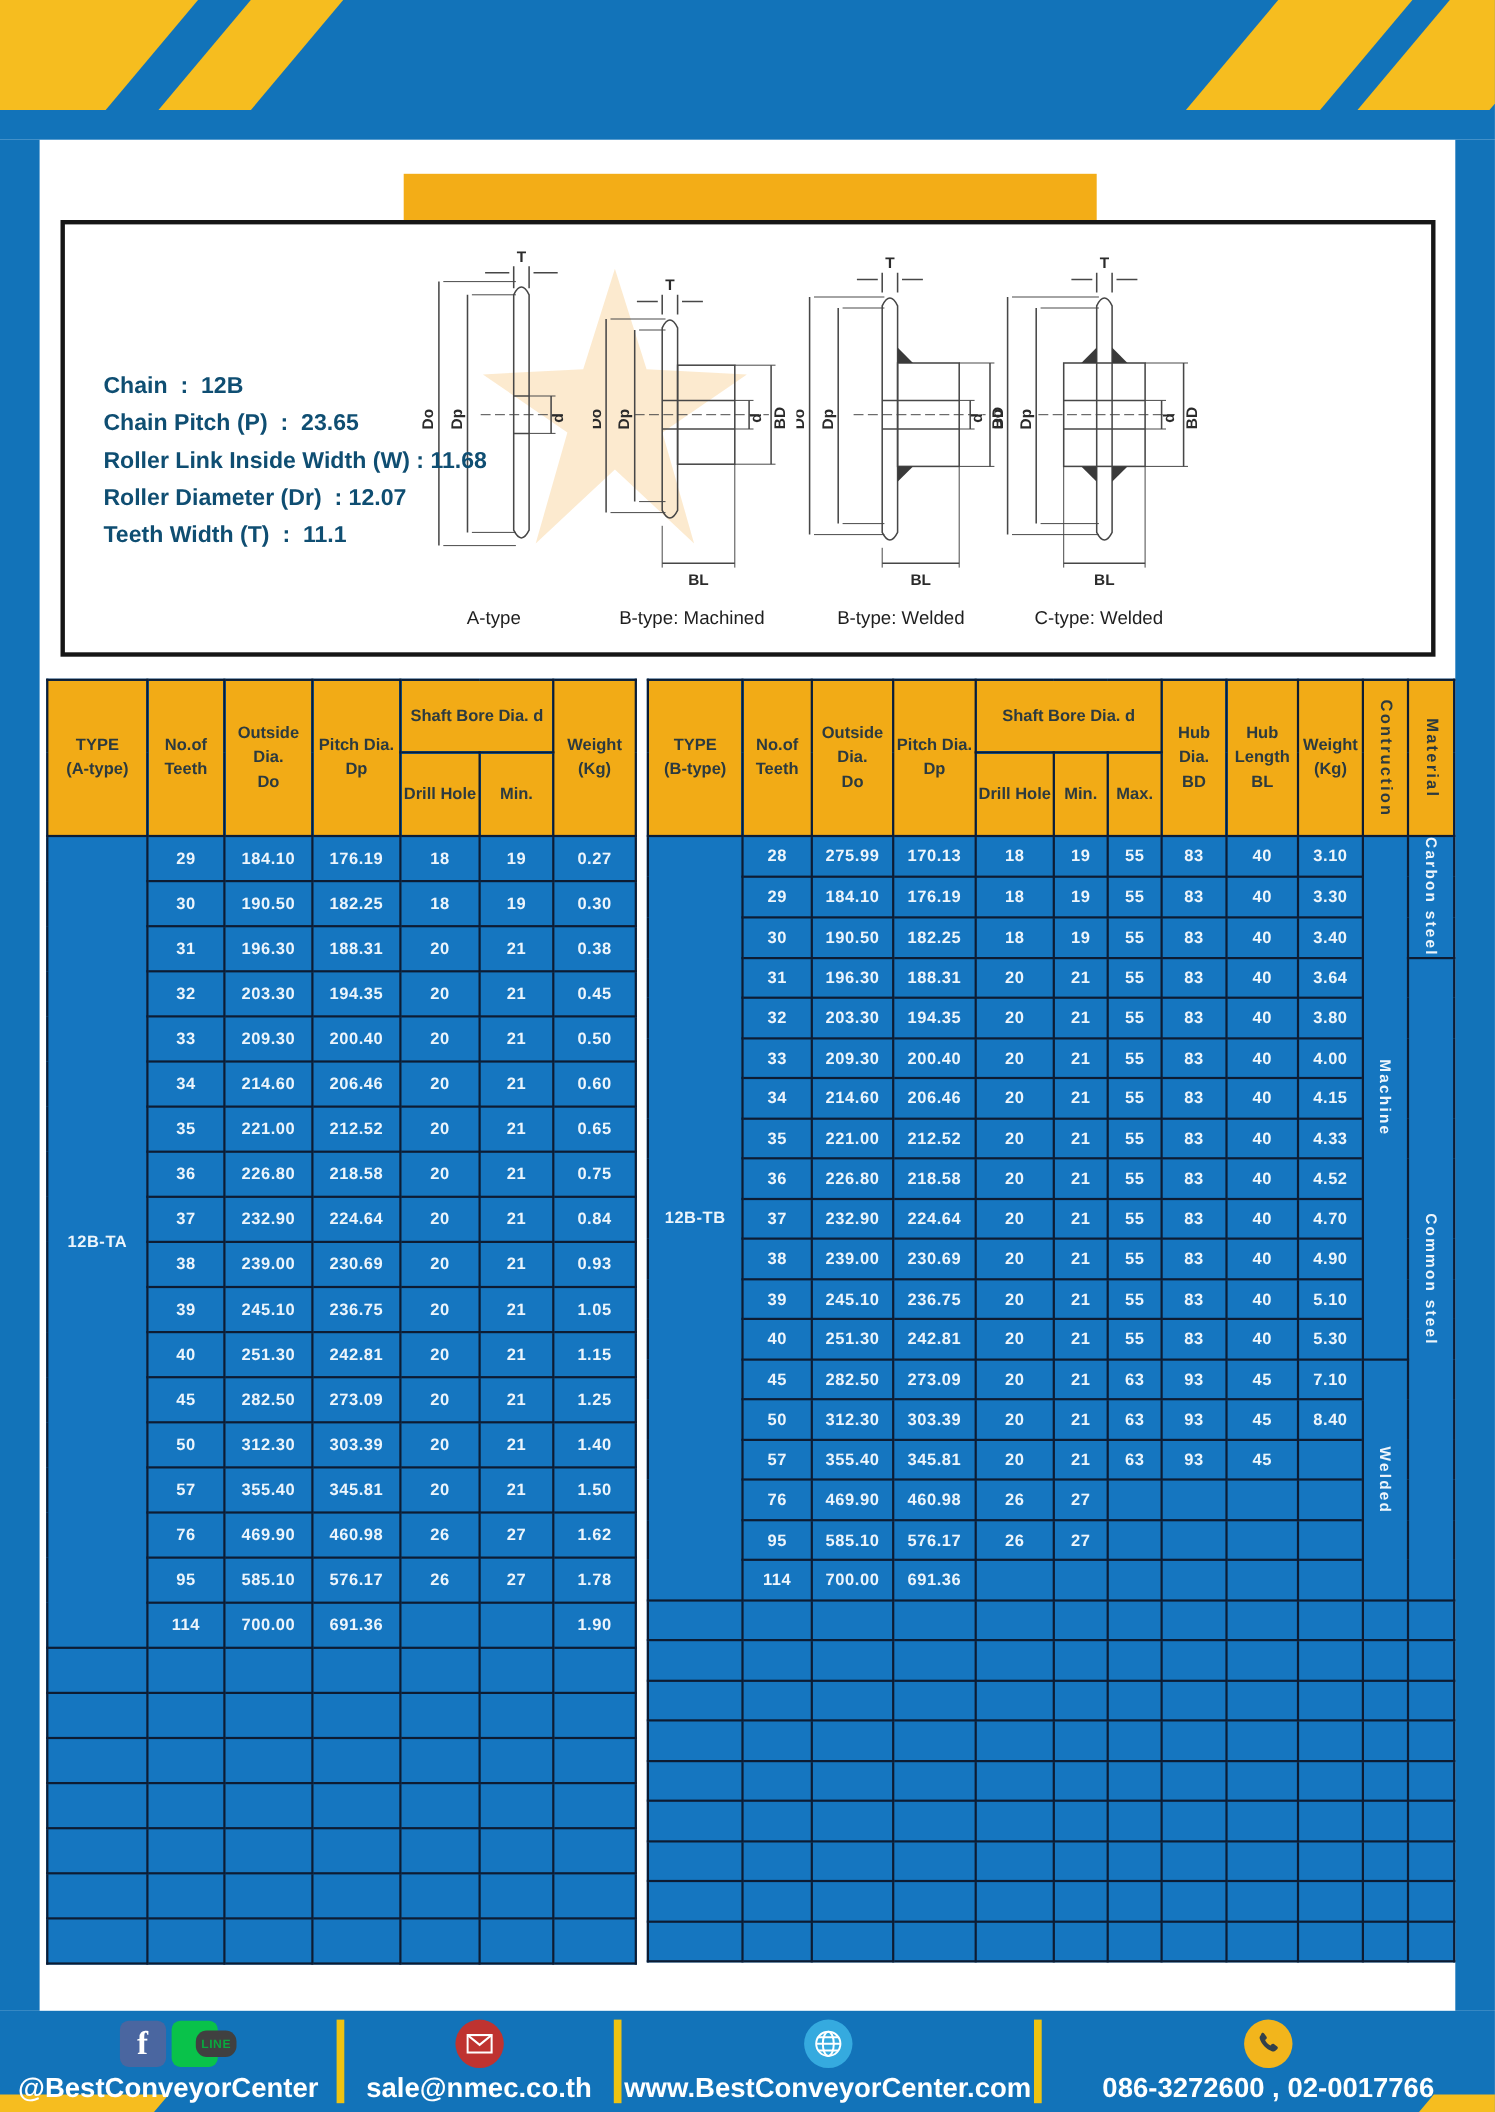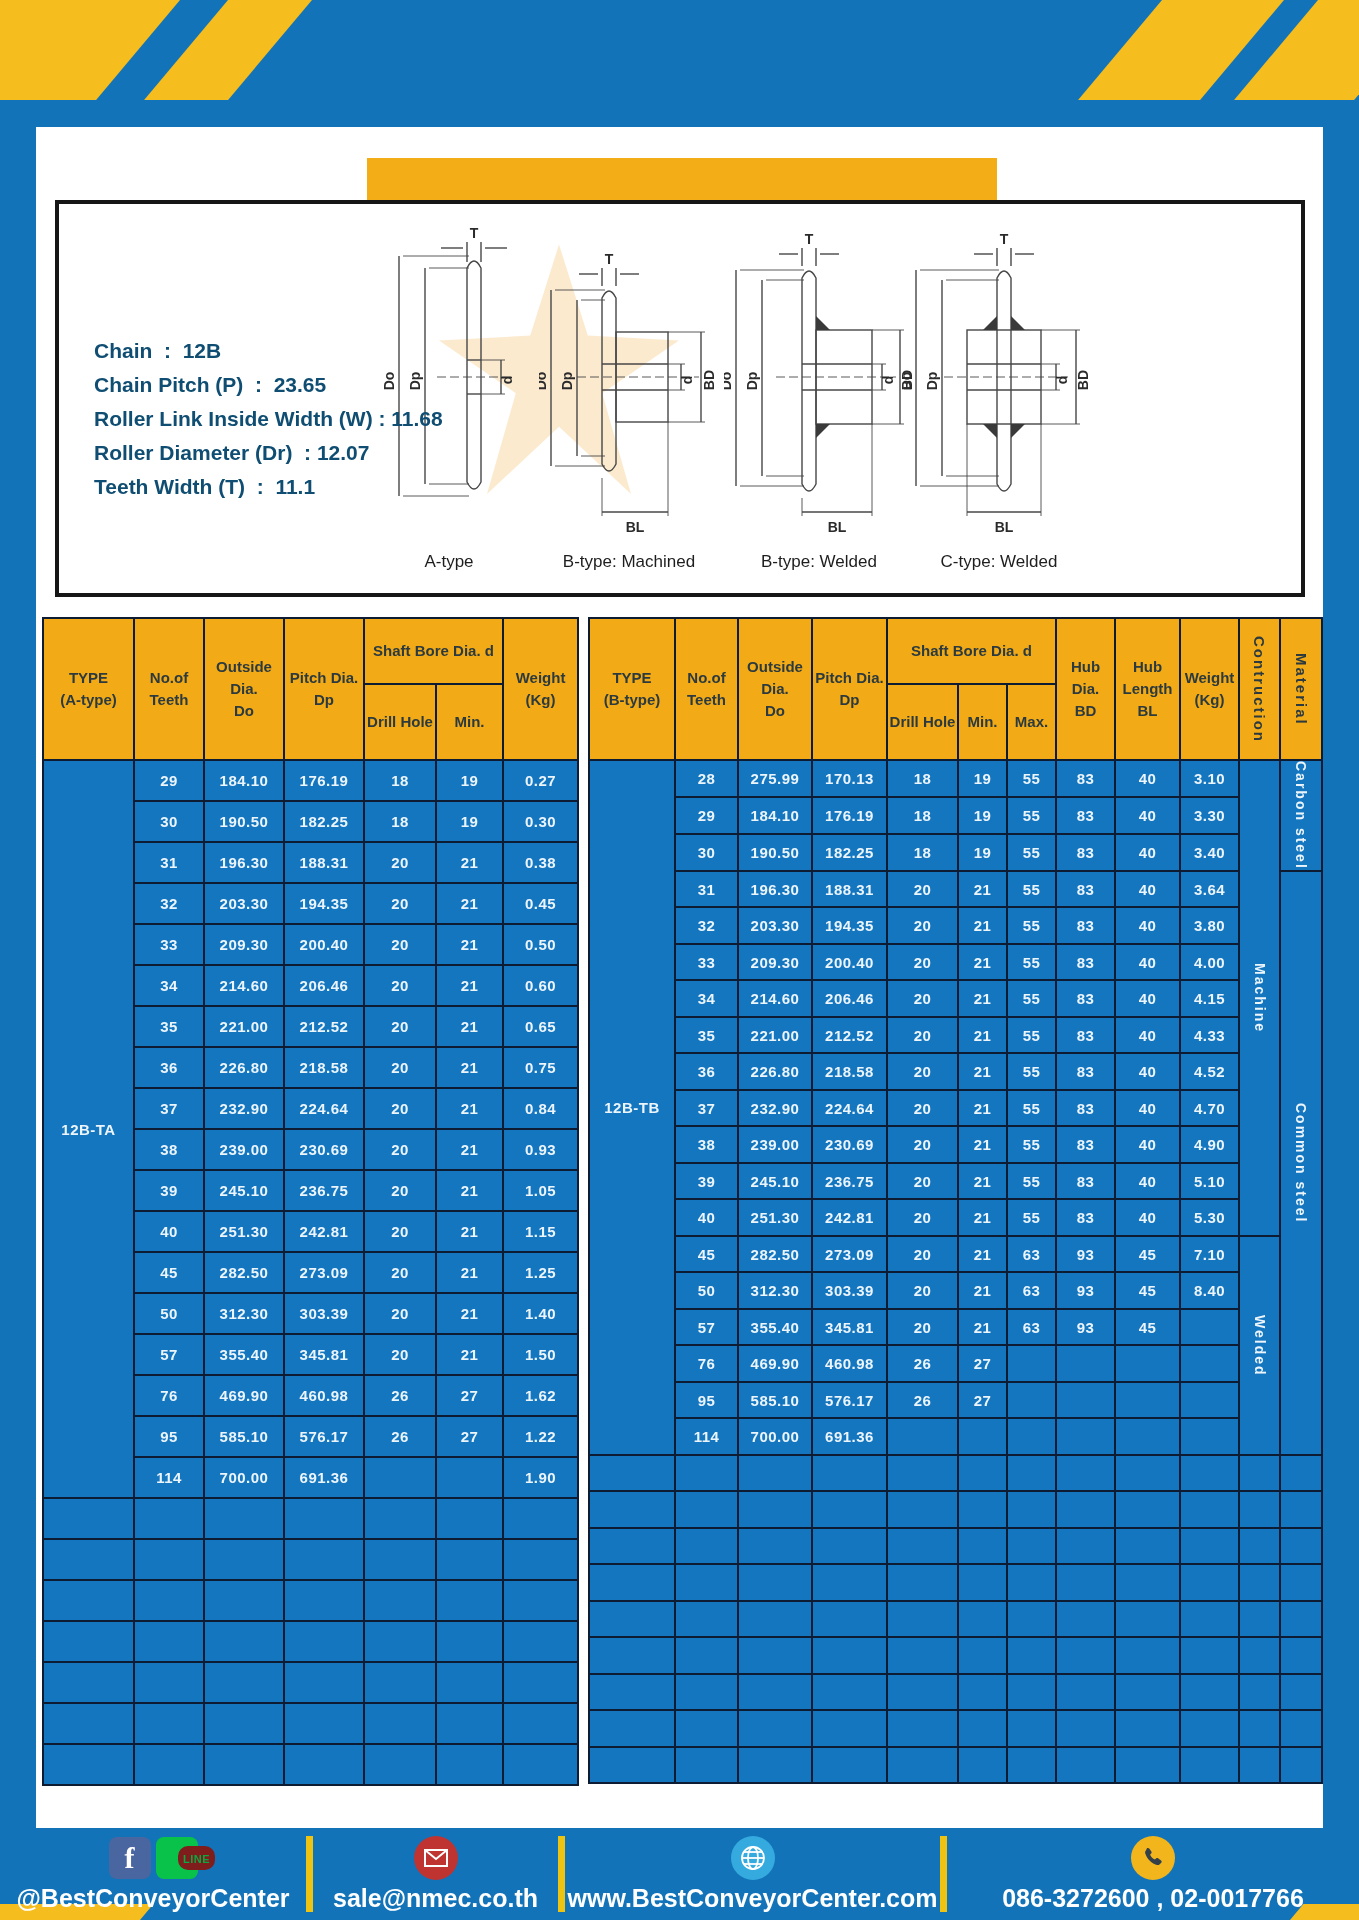--- a/index.html
+++ b/index.html
@@ -397,21 +397,21 @@
         <td>26</td>
         <td>27</td>
         <td>1.62</td>
       </tr>
       <tr>
         <td>95</td>
         <td>585.10</td>
         <td>576.17</td>
         <td>26</td>
         <td>27</td>
-        <td>1.22</td>
+        <td>1.78</td>
       </tr>
       <tr>
         <td>114</td>
         <td>700.00</td>
         <td>691.36</td>
         <td>&nbsp;</td>
         <td>&nbsp;</td>
         <td>1.90</td>
       </tr>
       <tr>
@@ -870,21 +870,21 @@
 <div class="footer">
   <div class="bstripe b1"></div>
   <div class="bstripe b2"></div>
   <div class="fwrap">
     <div class="fsec w1">
       <div class="ficons">
         <div class="icon-badge" style="width:42px;height:42px;background:#4a66a0;">
           <span style="color:#fff;font-size:30px;font-weight:bold;font-family:'Liberation Serif',serif;">f</span>
         </div>
         <div class="icon-badge" style="width:42px;height:42px;background:#09c24a;flex-direction:column;">
-          <div style="background:#7f1d1d;border-radius:10px;padding:3px 5px;margin-left:40px;">
+          <div style="background:#404040;border-radius:10px;padding:3px 5px;margin-left:40px;">
             <span style="color:#09a93f;font-size:11px;font-weight:bold;letter-spacing:0.5px;">LINE</span>
           </div>
         </div>
       </div>
       <div class="flabel">@BestConveyorCenter</div>
     </div>
     <div class="fdiv"></div>
     <div class="fsec w2">
       <div class="ficons">
         <div class="icon-badge" style="width:44px;height:44px;border-radius:50%;background:#bf3330;">

